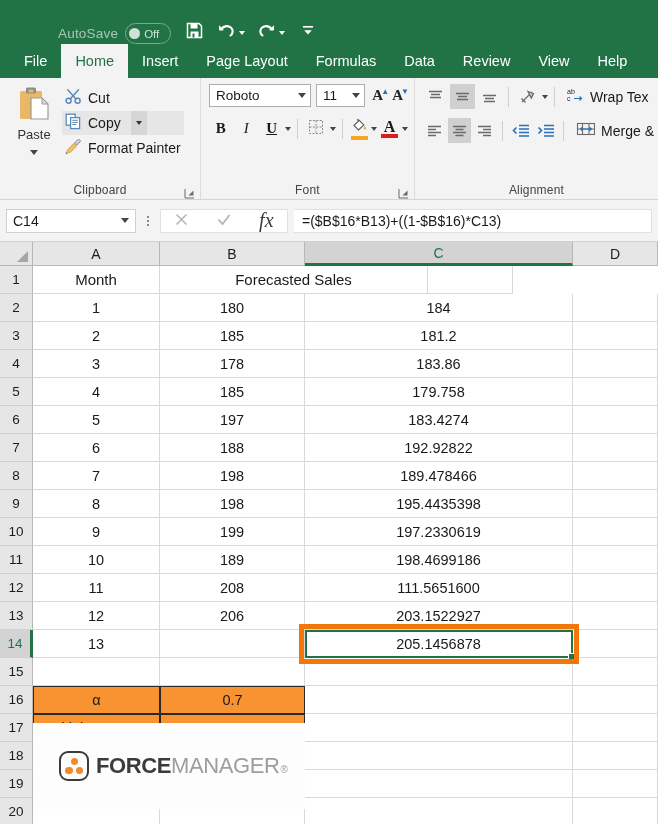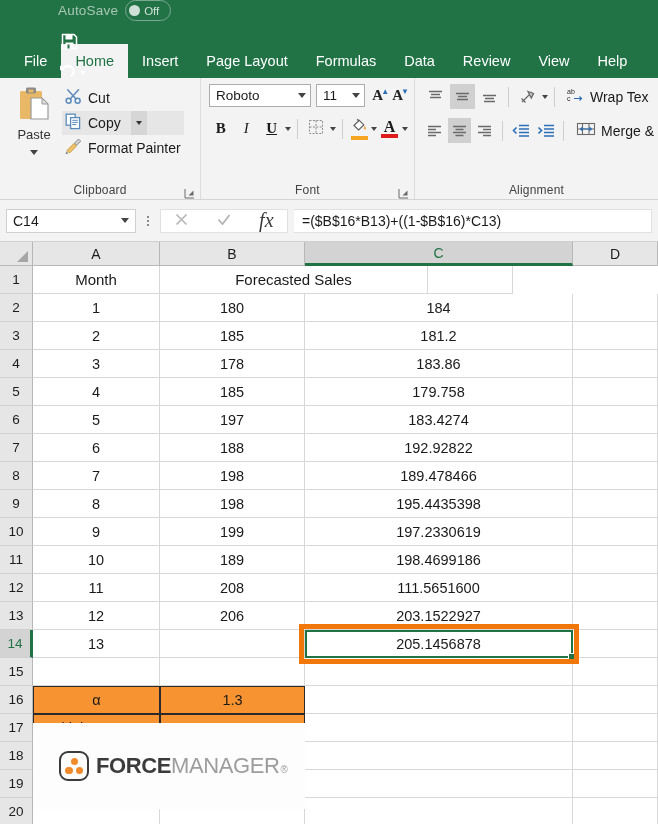--- a/index.html
+++ b/index.html
@@ -7,23 +7,22 @@
     width: 658px; height: 824px;
     font-family: "Liberation Sans", sans-serif;
     background: #ffffff;
     overflow: hidden;
   }
   #app { position: relative; width: 658px; height: 824px; }
 
   
   .titlebar {
     height: 44px; background: #217346;
-    display: flex; align-items: flex-start; padding-left: 58px; gap: 12px;
+    display: flex; align-items: flex-end; padding-left: 58px; gap: 12px;
     position: relative;
-    flex-direction: column;
   }
   .autosave-wrap { display: flex; align-items: center; gap: 7px; }
   .autosave-label { color: #a9c7b5; font-size: 13.5px; letter-spacing: .2px; }
   .toggle {
     width: 46px; height: 21px; border-radius: 11px;
     border: 1.6px solid #7ba893; display: flex; align-items: center;
     padding: 0 3px; gap: 4px;
   }
   .toggle .knob { width: 11px; height: 11px; border-radius: 50%; background: #cfe0d7; }
   .toggle .off { color: #cfe0d7; font-size: 11.5px; }
@@ -682,21 +681,21 @@
           <div class="cell colD"></div>
         </div>
         <div class="grow">
           <div class="cell colA"></div>
           <div class="cell colB"></div>
           <div class="cell colC"></div>
           <div class="cell colD"></div>
         </div>
         <div class="grow">
           <div class="cell colA orange">α</div>
-          <div class="cell colB orange">1.3</div>
+          <div class="cell colB orange">0.7</div>
           <div class="cell colC"></div>
           <div class="cell colD"></div>
         </div>
         <div class="grow">
           <div class="cell colA orange">Initial Forecast</div>
           <div class="cell colB orange">184</div>
           <div class="cell colC"></div>
           <div class="cell colD"></div>
         </div>
         <div class="grow">

